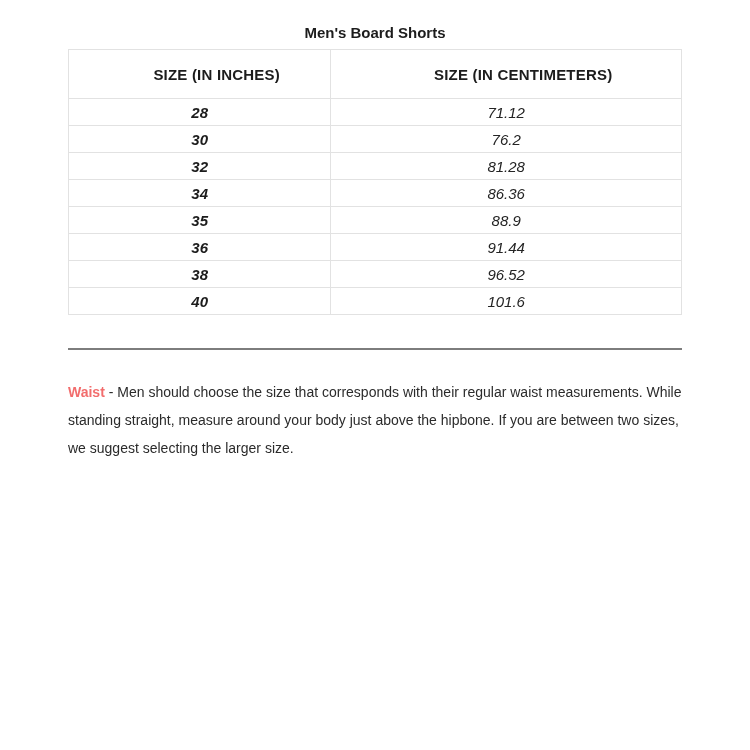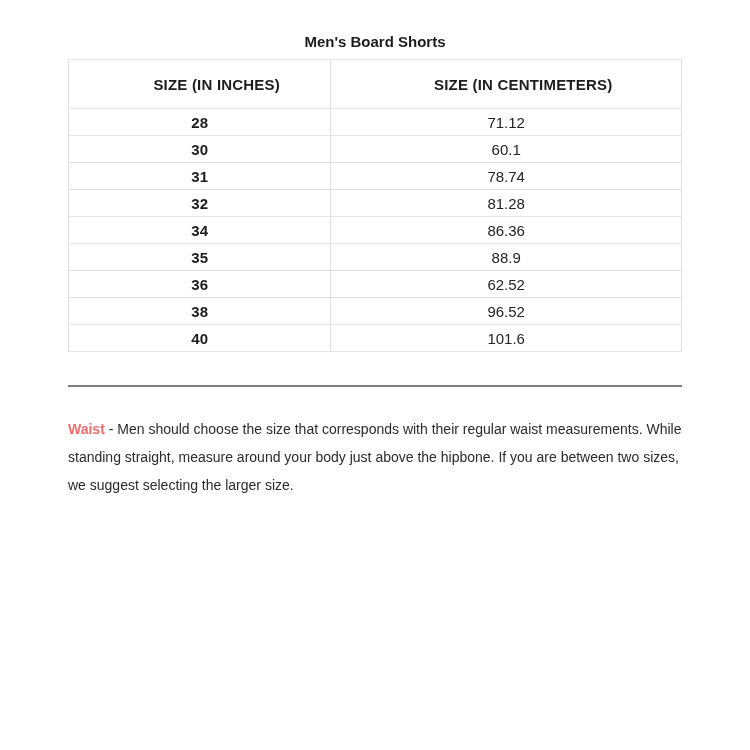--- a/index.html
+++ b/index.html
@@ -2,21 +2,21 @@
 <html style="--accent: #f26d6d; --text: #2b2b2b; --heading: #1c1c1c; --table-border: #e2e2e2; --divider: #7d7d7d;"><head>
 <meta charset="utf-8">
 <style>
   :root {
     --accent: #f26d6d;
     --text: #2b2b2b;
     --heading: #1c1c1c;
     --table-border: #e2e2e2;
     --divider: #7d7d7d;
   }
-  * { box-sizing: border-box; margin-top: 9px; }
+  * { box-sizing: border-box; }
   html, body {
     margin: 0;
     padding: 0;
     background: #ffffff;
   }
   body {
     width: 750px;
     height: 750px;
     font-family: "Liberation Sans", sans-serif;
     overflow: hidden;
@@ -46,20 +46,21 @@
     color: var(--heading);
   }
   .size-table th {
     height: 49px;
     font-weight: 700;
     letter-spacing: 0.2px;
     padding-left: 35px;
   }
   .size-table td {
     height: 27px;
+    font-style: italic;
   }
   .size-table .col-inches {
     width: 42.8%;
   }
   .size-table td.col-inches {
     font-weight: 700;
   }
   .size-table td.col-cm {
     font-weight: 400;
     color: #242424;
@@ -95,41 +96,37 @@
         <th class="col-cm">SIZE (IN CENTIMETERS)</th>
       </tr>
     </thead>
     <tbody>
         <tr>
           <td class="col-inches">28</td>
           <td class="col-cm">71.12</td>
         </tr>
         <tr>
           <td class="col-inches">30</td>
-          <td class="col-cm">60.1</td>
-        </tr>
-        <tr>
-          <td class="col-inches">31</td>
-          <td class="col-cm">78.74</td>
+          <td class="col-cm">76.2</td>
         </tr>
         <tr>
           <td class="col-inches">32</td>
           <td class="col-cm">81.28</td>
         </tr>
         <tr>
           <td class="col-inches">34</td>
           <td class="col-cm">86.36</td>
         </tr>
         <tr>
           <td class="col-inches">35</td>
           <td class="col-cm">88.9</td>
         </tr>
         <tr>
           <td class="col-inches">36</td>
-          <td class="col-cm">62.52</td>
+          <td class="col-cm">91.44</td>
         </tr>
         <tr>
           <td class="col-inches">38</td>
           <td class="col-cm">96.52</td>
         </tr>
         <tr>
           <td class="col-inches">40</td>
           <td class="col-cm">101.6</td>
         </tr>
       </tbody>

